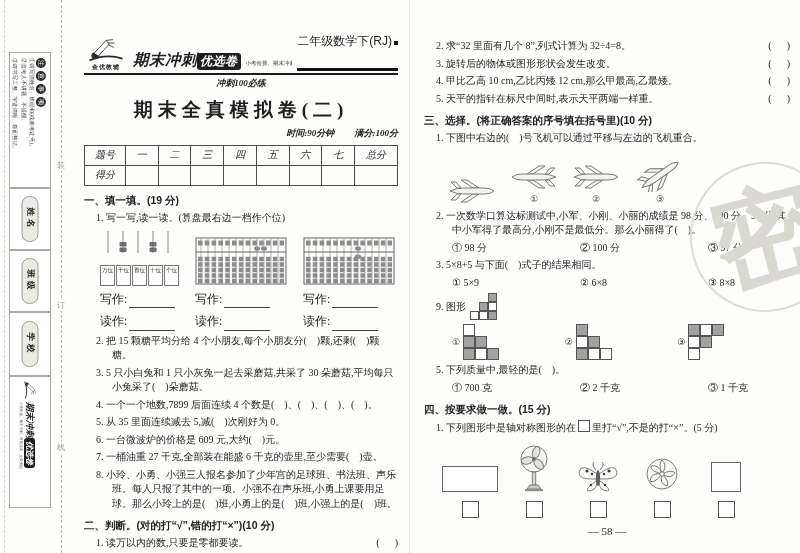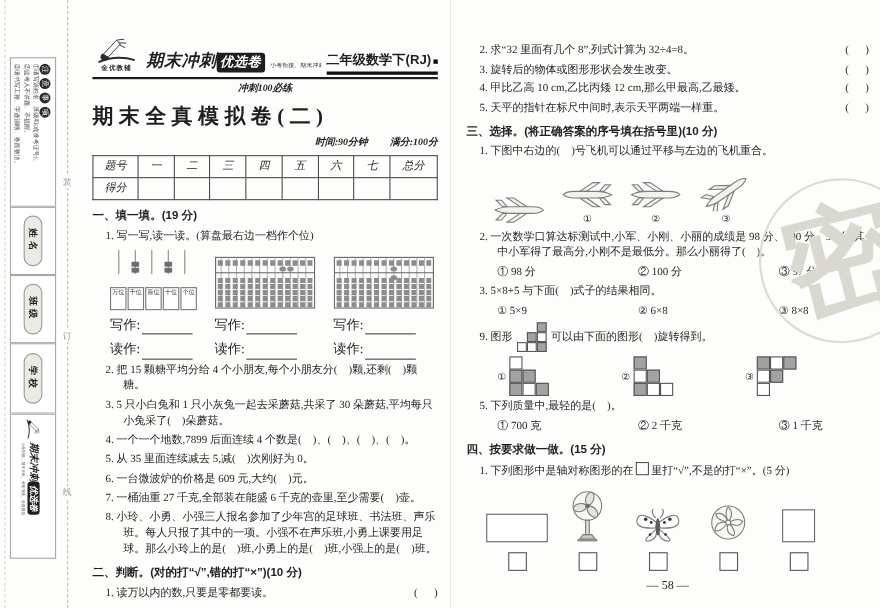--- a/index.html
+++ b/index.html
@@ -34,24 +34,24 @@
   .page-left{left:84px;top:33px;width:314px;}
   .page-right{left:424px;top:36px;width:366px;}
 
   
   .hdr{display:flex;align-items:flex-end;gap:5px;border-bottom:2px solid #1c1c1c;padding-bottom:2px;}
   .hdr-logo{display:flex;flex-direction:column;align-items:center;width:44px;}
   .brand{font-size:6px;font-weight:bold;letter-spacing:1px;font-family:"Liberation Sans",sans-serif;}
   .logo-title{font-size:15.5px;font-weight:bold;font-style:italic;white-space:nowrap;letter-spacing:.5px;}
   .logo-pill{display:inline-block;background:#1e1e1e;color:#fff;border-radius:3px;padding:0 3px;font-size:12px;font-style:italic;}
   .tagline{flex:1;font-size:5.5px;color:#333;white-space:nowrap;overflow:hidden;margin-bottom:3px;}
-  .edition{font-family:"Liberation Sans",sans-serif;font-weight:bold;font-size:12px;border-bottom:3px solid #111;padding-bottom:1px;white-space:nowrap;}
+  .edition{font-family:"Liberation Sans",sans-serif;font-weight:normal;font-size:12px;border-bottom:3px solid #111;padding-bottom:18px;white-space:nowrap;}
   .sqmark{display:inline-block;width:4px;height:4px;background:#111;margin-left:2px;}
   .slogan{text-align:center;font-weight:bold;font-style:italic;font-size:9px;margin-top:2px;}
-  .main-title{text-align:left;font-size:19px;font-weight:bold;letter-spacing:5px;margin-top:6px;}
+  .main-title{text-align:center;font-size:19px;font-weight:bold;letter-spacing:5px;margin-top:6px;}
   .meta{text-align:right;font-size:9px;font-weight:bold;font-style:italic;margin-top:3px;}
   .meta span{margin-left:18px;}
 
   
   table.score{width:100%;border-collapse:collapse;margin-top:5px;table-layout:fixed;font-style:italic;}
   table.score td{border:1px solid #4c4c4c;height:19px;text-align:center;font-size:10px;padding:0;}
   table.score td:first-child{width:40px;}
   table.score td:last-child{width:42px;}
 
   .sec{font-weight:bold;font-family:"Liberation Sans",sans-serif;font-size:10.5px;margin-top:7px;}
@@ -397,21 +397,20 @@
         <i class="ce"></i>
           <i class="ce"></i>
           <i class="cg"></i>
         <i class="ce"></i>
           <i class="cg"></i>
           <i class="cw"></i>
         <i class="cw"></i>
           <i class="cw"></i>
           <i class="cg"></i>
       </span>
-      <span>可以由下面的图形(&nbsp;&nbsp;&nbsp;&nbsp;)旋转得到。</span>
     </div>
     <div class="gridrow">
       <div class="gcol">
         <span class="plane-label">①</span>
         <span class="sq-grid">
           <i class="cw"></i>
             <i class="ce"></i>
             <i class="ce"></i>
           <i class="cg"></i>
             <i class="cg"></i>

